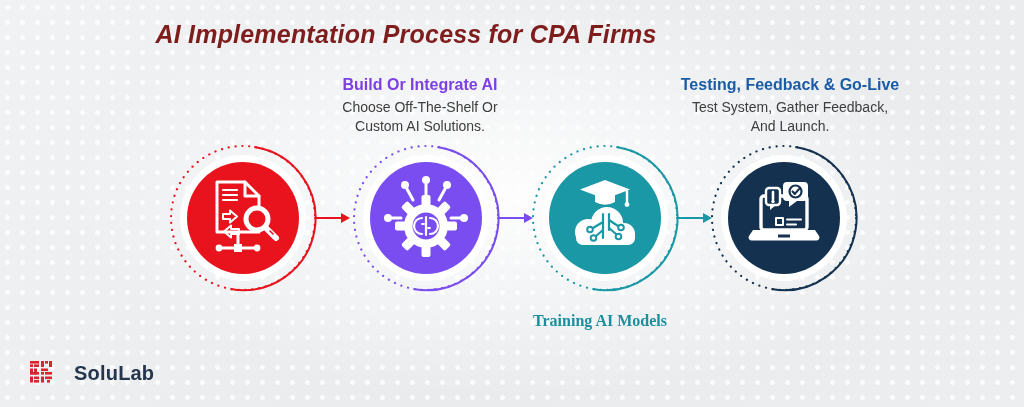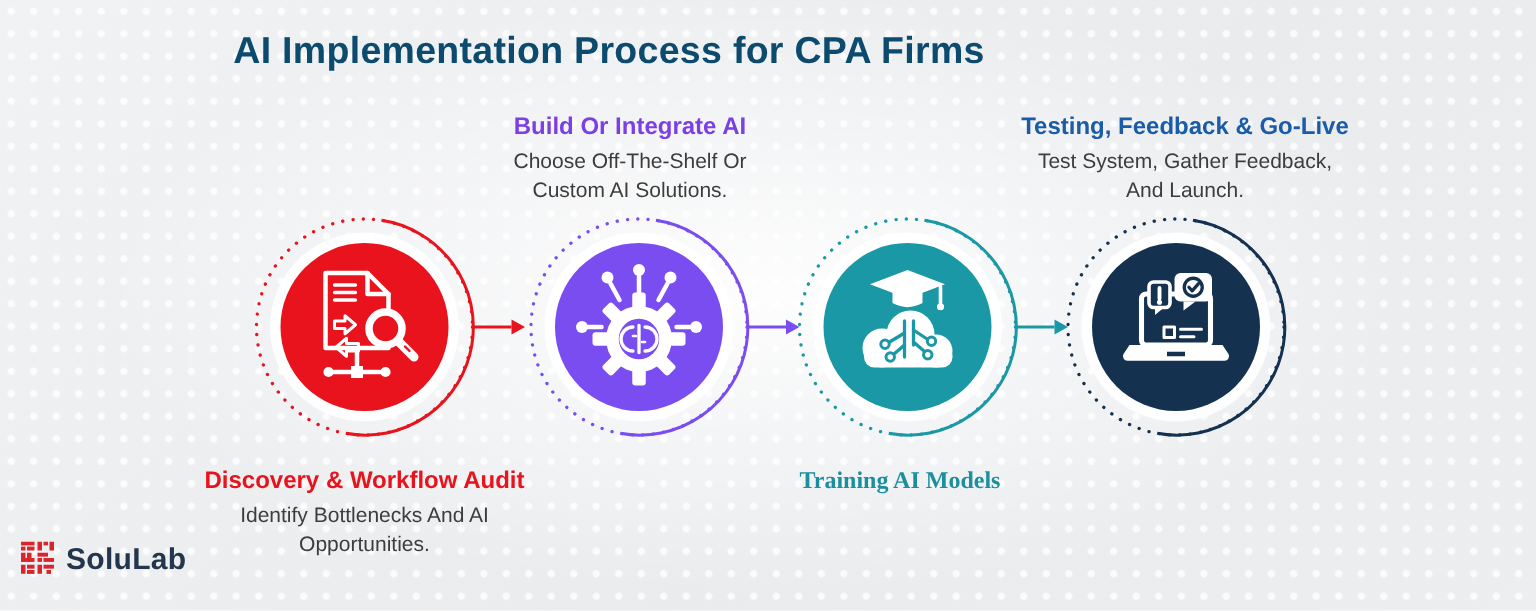--- a/index.html
+++ b/index.html
@@ -12,21 +12,21 @@
       radial-gradient(ellipse 620px 280px at 50% 48%, rgba(255,255,255,0.92), rgba(255,255,255,0) 72%),
       radial-gradient(rgba(255,255,255,0.8) 2px, rgba(255,255,255,0) 2.9px),
       linear-gradient(135deg,#f1f2f4 0%,#e9ebed 60%,#eceef0 100%);
     background-size:auto, 15px 15px, auto;
   }
   .stage { position:absolute; inset:0; }
 
   .title {
     position:absolute; top:20px; left:0; width:812px;
     text-align:center; font-size:25px; font-weight:bold;
-    color:#0c4a6e; letter-spacing:0.2px;
+    color:#7f1d1d; letter-spacing:0.2px;font-style:italic;
   }
 
   .step-label { position:absolute; text-align:center; }
   .step-heading { font-size:16px; font-weight:bold; color:var(--heading-color); margin-bottom:4px; }
   .step-body { font-size:14px; color:#3d3d3d; line-height:1.38; }
 
   .node { position:absolute; width:190px; height:190px; overflow:visible; }
   .node svg { overflow:visible; display:block; }
 
   .arrow {
@@ -34,21 +34,21 @@
     display:flex; align-items:center;
   }
   .arrow-line { flex:1; height:2.4px; background:var(--accent); }
   .arrow-head {
     width:0; height:0;
     border-left:9px solid var(--accent);
     border-top:5.5px solid transparent;
     border-bottom:5.5px solid transparent;
   }
 
-  .logo { position:absolute; left:14px; top:361px; display:flex; align-items:center; gap:7px; }
+  .logo { position:absolute; left:30px; top:361px; display:flex; align-items:center; gap:21px; }
   .logo-text { font-size:20px; font-weight:600; color:#24354e; letter-spacing:0.2px; }
 </style>
 </head>
 <body>
 
 <div class="stage">
 
   <div class="title">AI Implementation Process for CPA Firms</div>
 
   <div class="step-label" style="left: 650px; top: 76px; width: 280px; --accent: #14314f; --heading-color: #1a5ca8;">
@@ -60,27 +60,20 @@
   </div>
 
   <div class="step-label" style="left: 280px; top: 76px; width: 280px; --accent: #7a4df0; --heading-color: #7b3fe4;">
     <div class="step-heading">Build Or Integrate AI</div>
     <div class="step-body">
       <div>Choose Off-The-Shelf Or</div>
       <div>Custom AI Solutions.</div>
     </div>
   </div>
 
-  <div class="step-label" style="left: 93px; top: 312px; width: 300px; --accent: #e8131d; --heading-color: #e8131d;">
-    <div class="step-heading">Discovery &amp; Workflow Audit</div>
-    <div class="step-body">
-      <div>Identify Bottlenecks And AI</div>
-      <div>Opportunities.</div>
-    </div>
-  </div>
 
   <div class="step-label" style="left: 460px; top: 312px; width: 280px; font-family: Liberation Serif, serif; --accent: #1b98a6; --heading-color: #1b8f9e;">
     <div class="step-heading">Training AI Models</div>
     <div class="step-body">
     </div>
   </div>
 
   <div class="node" style="left: 148px; top: 123px; --accent: #e8131d; --heading-color: #e8131d;">
     <svg width="190" height="190" viewBox="0 0 190 190">
       <circle cx="95" cy="95" r="72" fill="none" stroke="var(--accent)" stroke-width="2.2" stroke-dasharray="0.1 6.8" stroke-linecap="round"></circle>

